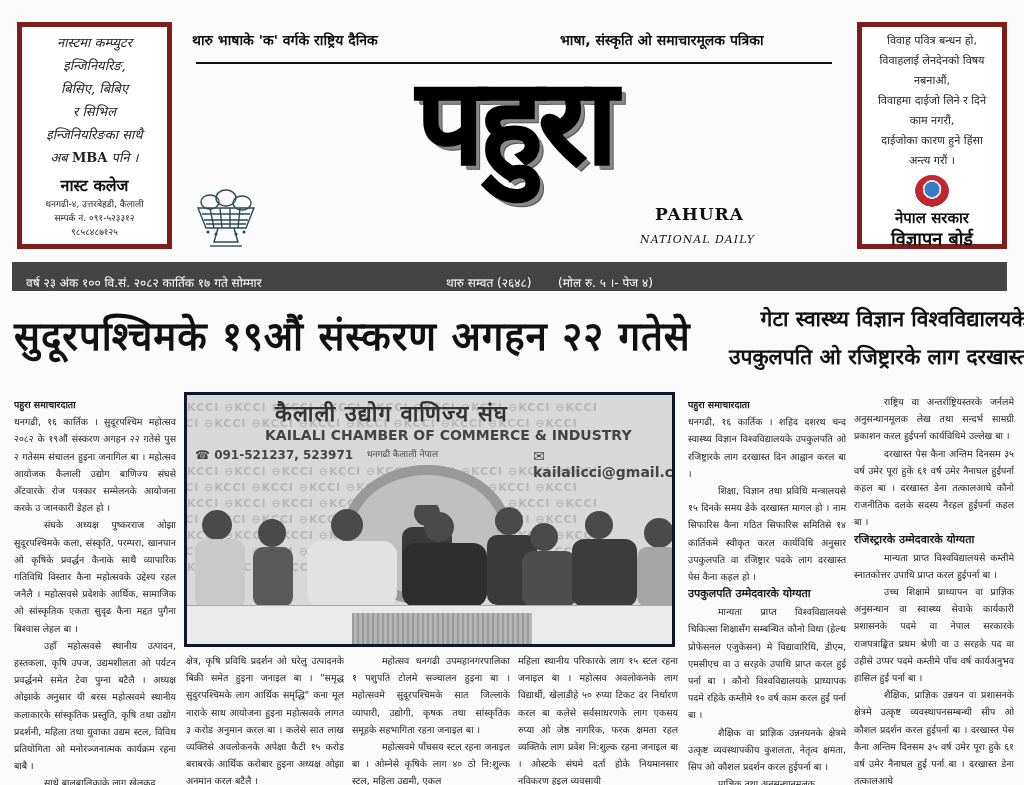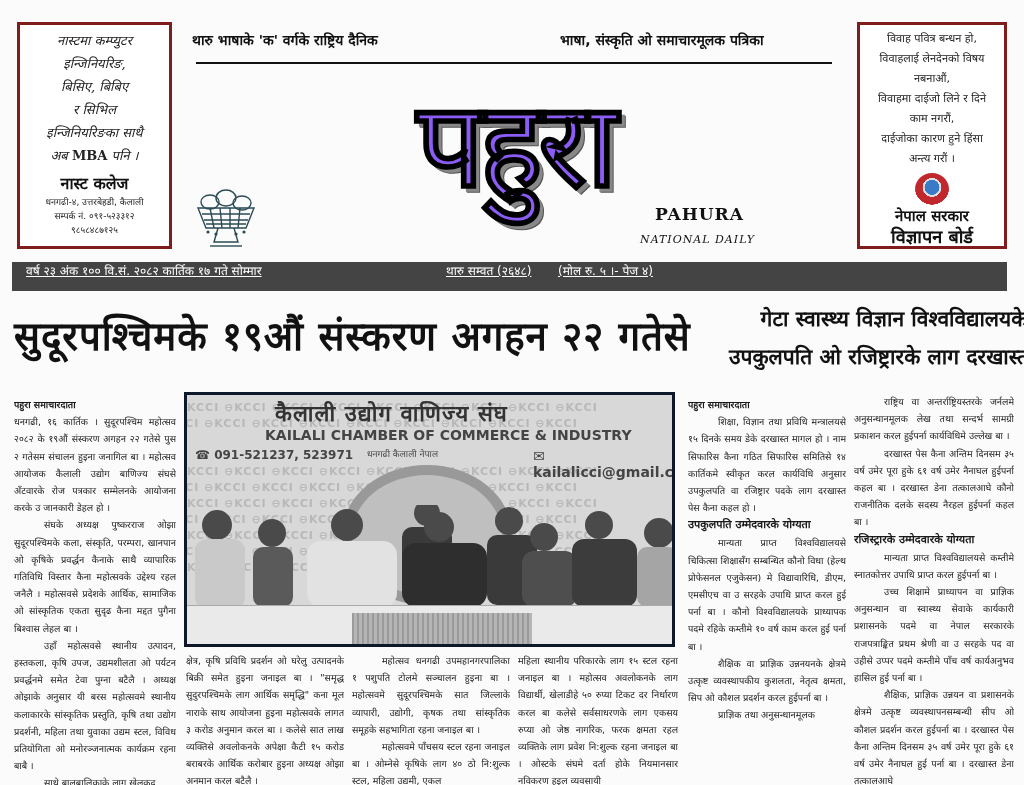--- a/index.html
+++ b/index.html
@@ -1,43 +1,43 @@
 <!DOCTYPE html>
 <html><head>
 <meta charset="utf-8">
 <style>
   * { box-sizing: border-box; margin: 0; padding: 0; }
   html, body { width: 1024px; height: 785px; overflow: hidden; background: #fbfbfb; }
   body { position: relative; font-family: "DejaVu Sans", sans-serif; color: #111; }
 
-  .ad-box { position: absolute; border: 3px solid #7f1d1d; background: #fff; text-align: center; }
+  .ad-box { position: absolute; border: 5px solid #7f1d1d; background: #fff; text-align: center; }
   .ad-left { left: 17px; top: 22px; width: 155px; height: 227px; padding: 4px 2px; }
   .ad-left .italic-line { font-family: "DejaVu Serif", serif; font-style: italic; font-size: 13px; line-height: 23px; color: #222; }
   .ad-left .mba { font-weight: bold; font-style: normal; }
   .ad-left .college { font-weight: bold; font-size: 16px; margin-top: 6px; line-height: 22px; }
   .ad-left .small { font-size: 9px; line-height: 14px; color: #222; }
 
   .ad-right { left: 857px; top: 22px; width: 150px; height: 227px; padding: 4px 2px; }
   .ad-right .line { font-size: 11px; line-height: 20px; color: #222; }
   .ad-right .emblem { width: 34px; height: 32px; margin: 4px auto 2px; border-radius: 50%; background: radial-gradient(circle at 50% 45%, #3a7bc8 0 30%, #e0e0e0 31% 38%, #c0282d 39% 70%, #fff 71%); }
   .ad-right .gov { font-weight: bold; font-size: 15px; line-height: 19px; }
   .ad-right .board { font-weight: bold; font-size: 18px; line-height: 22px; }
 
   .tagline { position: absolute; top: 30px; font-size: 14px; color: #111; font-weight: bold; }
   .tagline-left { left: 192px; }
   .tagline-right { left: 560px; }
   .head-rule { position: absolute; left: 196px; top: 62px; width: 636px; height: 2px; background: #111; }
 
-  .masthead { position: absolute; left: 200px; top: 62px; width: 630px; height: 120px; font-family: "DejaVu Serif", serif; font-weight: bold; font-size: 118px; line-height: 120px; letter-spacing: -4px; color: #8b5cf6; text-align: center;
-    -webkit-text-stroke: 2px #000; text-shadow: 4px 4px 0 #888, 5px 5px 0 #555; margin-top: 23px; }
+  .masthead { position: absolute; left: 200px; top: 62px; width: 630px; height: 120px; font-family: "DejaVu Serif", serif; font-weight: bold; font-size: 118px; line-height: 120px; letter-spacing: -4px; color: #000000; text-align: center;
+    -webkit-text-stroke: 2px #000; text-shadow: 4px 4px 0 #888, 5px 5px 0 #555; }
   .basket { position: absolute; left: 190px; top: 184px; width: 72px; height: 66px; }
   .pahura-en { position: absolute; left: 655px; top: 204px; font-family: "DejaVu Serif", serif; font-weight: bold; font-size: 17px; letter-spacing: 1px; }
   .national { position: absolute; left: 640px; top: 233px; font-family: "DejaVu Serif", serif; font-style: italic; font-size: 11px; letter-spacing: 1px; }
 
-  .dateline { position: absolute; left: 12px; top: 262px; width: 995px; height: 29px; background: #444; color: #fff; font-size: 12px; display: flex; align-items: flex-start; padding-left: 14px; white-space: nowrap; text-decoration: underline; }
+  .dateline { position: absolute; left: 12px; top: 262px; width: 995px; height: 29px; background: #444; color: #fff; font-size: 12px; display: flex; align-items: flex-end; padding-left: 14px; white-space: nowrap; }
   .dateline span { display: inline-block; }
   .d1 { width: 420px; }
   .d2 { width: 112px; }
   .d3 { width: 245px; }
 
   .headline-main { position: absolute; left: 14px; top: 308px; width: 665px; font-size: 40px; font-weight: bold; line-height: 56px; letter-spacing: 1px; transform: scaleX(0.96); transform-origin: left; white-space: nowrap; }
   .headline-side { position: absolute; left: 690px; top: 300px; width: 330px; text-align: center; font-size: 21px; font-weight: bold; line-height: 38px; white-space: nowrap; margin-left: 39px; }
 
   .col { position: absolute; font-size: 9.4px; line-height: 17.2px; color: #1a1a1a; text-align: justify; overflow: hidden; }
   .col p { text-indent: 0; }
@@ -188,20 +188,21 @@
 <div class="col col3">
   <p class="ind">महोत्सव धनगढी उपमहानगरपालिका १ पशुपति टोलमे सञ्चालन हुइना बा । महोत्सवमे सुदूरपश्चिमके सात जिल्लाके व्यापारी, उद्योगी, कृषक तथा सांस्कृतिक समूहके सहभागिता रहना जनाइल बा ।</p>
   <p class="ind">महोत्सवमे पाँचसय स्टल रहना जनाइल बा । ओम्नेसे कृषिके लाग ४० ठो नि:शुल्क स्टल, महिला उद्यमी, एकल</p>
 </div>
 <div class="col col4">
   <p>महिला स्थानीय परिकारके लाग १५ स्टल रहना जनाइल बा । महोत्सव अवलोकनके लाग विद्यार्थी, खेलाडीहे ५० रुप्या टिकट दर निर्धारण करल बा कलेसे सर्वसाधरणके लाग एकसय रुप्या ओ जेष्ठ नागरिक, फरक क्षमता रहल व्यक्तिके लाग प्रवेश नि:शुल्क रहना जनाइल बा । ओस्टके संघमे दर्ता होके नियमानसार नविकरण हइल व्यवसायी</p>
 </div>
 
 <div class="col col5">
   <p class="by">पहुरा समाचारदाता</p>
+  <p>धनगढी, १६ कार्तिक । शहिद दशरथ चन्द स्वास्थ्य विज्ञान विश्वविद्यालयके उपकुलपति ओ रजिष्ट्रारके लाग दरखास्त दिन आह्वान करल बा ।</p>
   <p class="ind">शिक्षा, विज्ञान तथा प्रविधि मन्त्रालयसे १५ दिनके समय डेके दरखास्त मागल हो । नाम सिफारिस कैना गठित सिफारिस समितिसे १४ कार्तिकमे स्वीकृत करल कार्यविधि अनुसार उपकुलपति वा रजिष्ट्रार पदके लाग दरखास्त पेस कैना कहल हो ।</p>
   <p class="sub">उपकुलपति उम्मेदवारके योग्यता</p>
   <p class="ind">मान्यता प्राप्त विश्वविद्यालयसे चिकित्सा शिक्षासँग सम्बन्धित कौनो विधा (हेल्थ प्रोफेसनल एजुकेसन) मे विद्यावारिधि, डीएम, एमसीएच वा उ सरहके उपाधि प्राप्त करल हुई पर्ना बा । कौनो विश्वविद्यालयके प्राध्यापक पदमे रहिके कम्तीमे १० वर्ष काम करल हुई पर्ना बा ।</p>
   <p class="ind">शैक्षिक वा प्राज्ञिक उन्ननयनके क्षेत्रमे उत्कृष्ट व्यवस्थापकीय कुशलता, नेतृत्व क्षमता, सिप ओ कौशल प्रदर्शन करल हुईपर्ना बा ।</p>
   <p class="ind">प्राज्ञिक तथा अनुसन्धानमूलक</p>
 </div>
 
 <div class="col col6">
   <p class="ind">राष्ट्रिय वा अन्तर्राष्ट्रियस्तरके जर्नलमे अनुसन्धानमूलक लेख तथा सन्दर्भ सामग्री प्रकाशन करल हुईपर्ना कार्यविधिमे उल्लेख बा ।</p>
   <p class="ind">दरखास्त पेस कैना अन्तिम दिनसम ३५ वर्ष उमेर पूरा हुके ६१ वर्ष उमेर नैनाघल हुईपर्ना कहल बा । दरखास्त डेना तत्कालआघे कौनो राजनीतिक दलके सदस्य नैरहल हुईपर्ना कहल बा ।</p>

